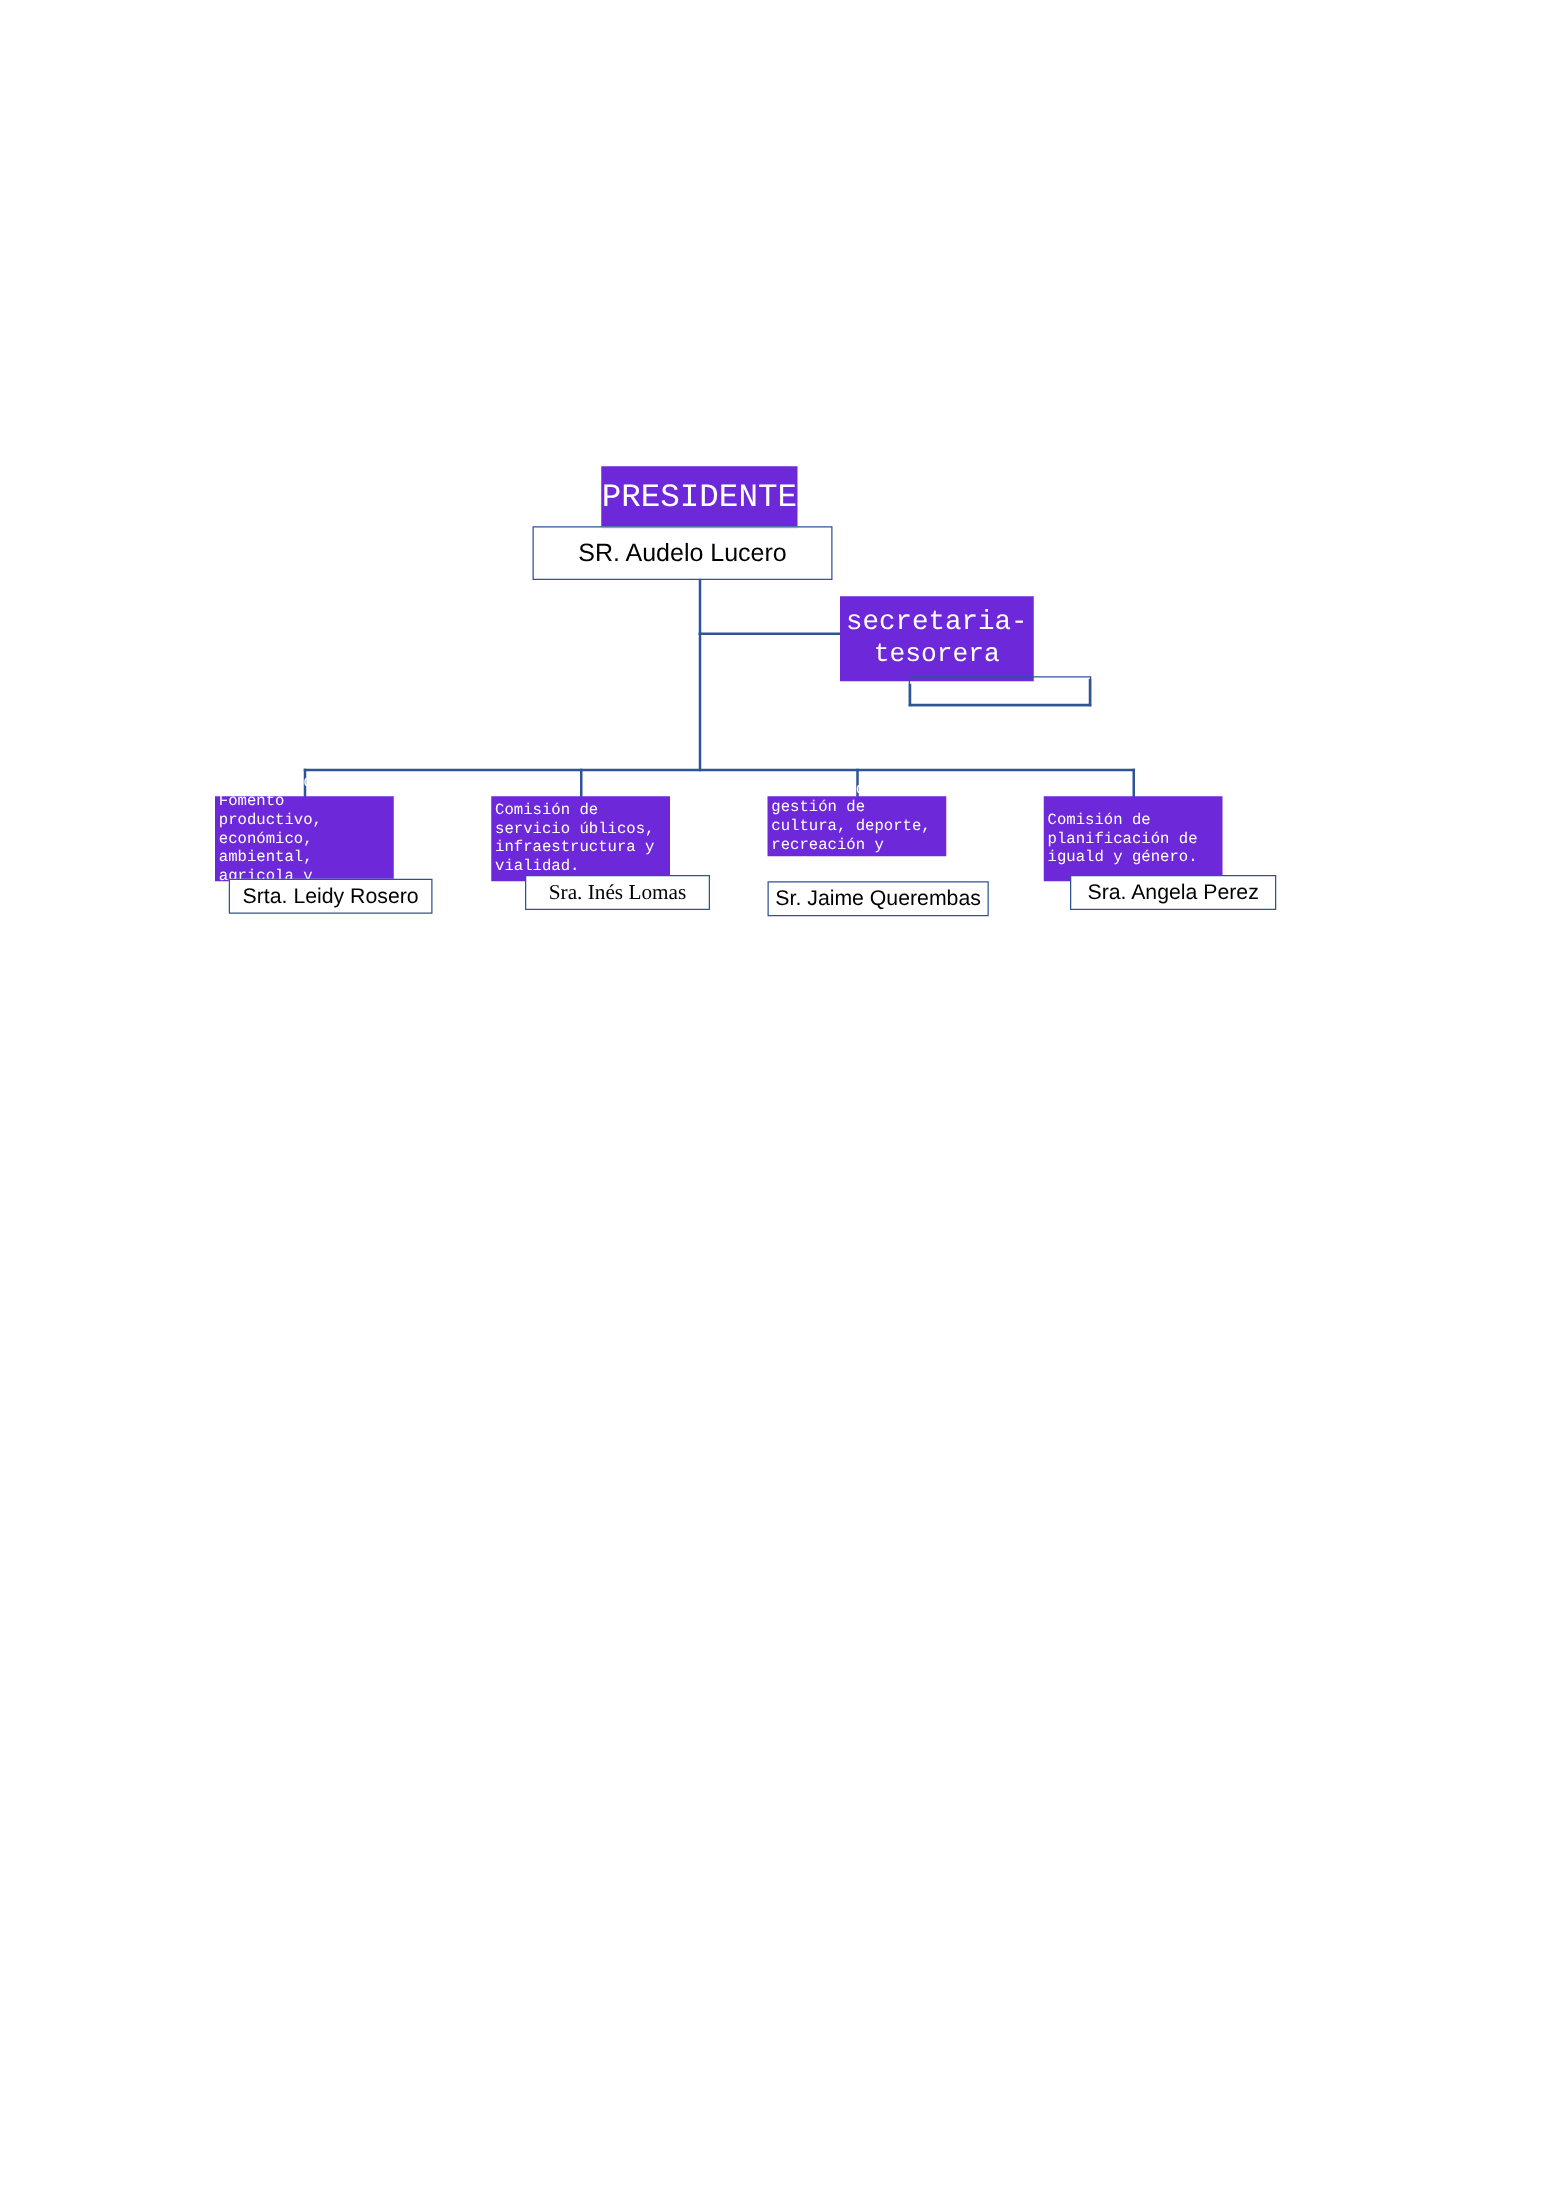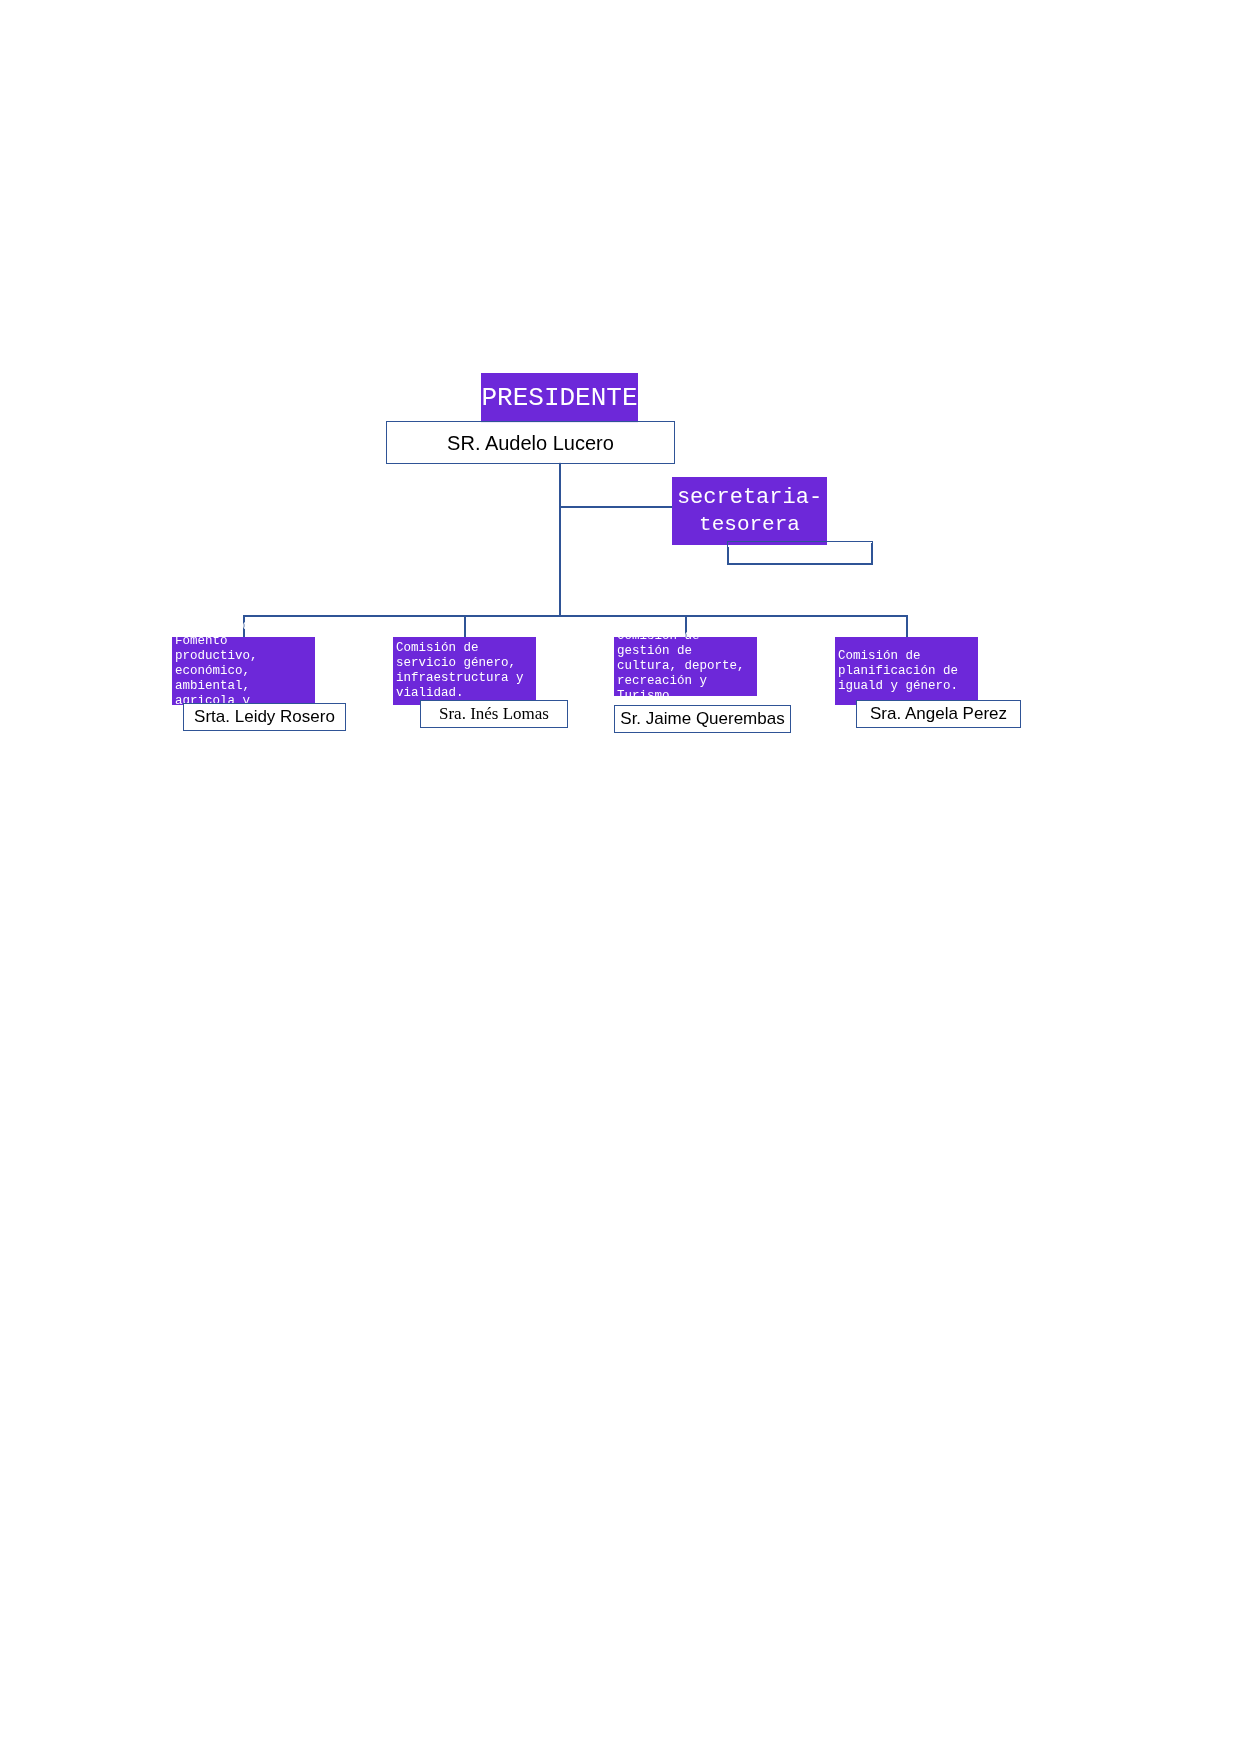--- a/index.html
+++ b/index.html
@@ -129,38 +129,38 @@
 
     <div class="conn conn-h" style="left:243px; top:615px; width:665px;"></div>
 
     <div class="conn conn-v" style="left:243px; top:615px; height:24px;"></div>
     <div class="conn conn-v" style="left:464px; top:615px; height:24px;"></div>
     <div class="conn conn-v" style="left:685px; top:615px; height:24px;"></div>
     <div class="conn conn-v" style="left:906px; top:615px; height:24px;"></div>
 
     <div class="role-box role-title-lg" style="left:481px; top:373px; width:157px; height:50px;">PRESIDENTE</div>
 
-    <div class="name-box name-lg name-translucent" style="left:386px; top:421px; width:289px; height:43px;">SR. Audelo Lucero</div>
+    <div class="name-box name-lg name-translucent" style="left:426px; top:421px; width:240px; height:43px;">SR. Audelo Lucero</div>
 
     <div class="role-box" style="left:672px; top:477px; width:155px; height:68px; flex-direction:column;">
       <span style="font-size:22px; line-height:27px;">secretaria-</span>
       <span style="font-size:21px; line-height:27px;">tesorera</span>
     </div>
 
     <div class="name-box name-sm empty-box" style="left:727px; top:541px; width:146px; height:24px;"></div>
 
     <div class="role-box role-title-sm" style="left:172px; top:637px; width:143px; height:68px;">Comisión de Fomento productivo, económico, ambiental, agricola y ganadero</div>
 
     <div class="name-box name-sm" style="left:183px; top:703px; width:163px; height:28px;">Srta. Leidy Rosero</div>
 
-    <div class="role-box role-title-sm" style="left:393px; top:637px; width:143px; height:68px;">Comisión de servicio género, infraestructura y vialidad.</div>
+    <div class="role-box role-title-sm" style="left:393px; top:637px; width:143px; height:68px;">Comisión de servicio úblicos, infraestructura y vialidad.</div>
 
     <div class="name-box name-sm" style="left:420px; top:700px; width:148px; height:28px;font-family:Liberation Serif, serif;">Sra. Inés Lomas</div>
 
-    <div class="role-box role-title-sm" style="left:614px; top:637px; width:143px; height:59px;">Comisión de gestión de cultura, deporte, recreación y Turismo</div>
+    <div class="role-box role-title-sm" style="left:614px; top:637px; width:143px; height:48px;">Comisión de gestión de cultura, deporte, recreación y Turismo</div>
 
     <div class="name-box name-sm" style="left:614px; top:705px; width:177px; height:28px;">Sr. Jaime Querembas</div>
 
     <div class="role-box role-title-sm" style="left:835px; top:637px; width:143px; height:68px;">Comisión de planificación de iguald y género.</div>
 
     <div class="name-box name-sm" style="left:856px; top:700px; width:165px; height:28px;">Sra. Angela Perez</div>
 
   </div>
 </div>
 

